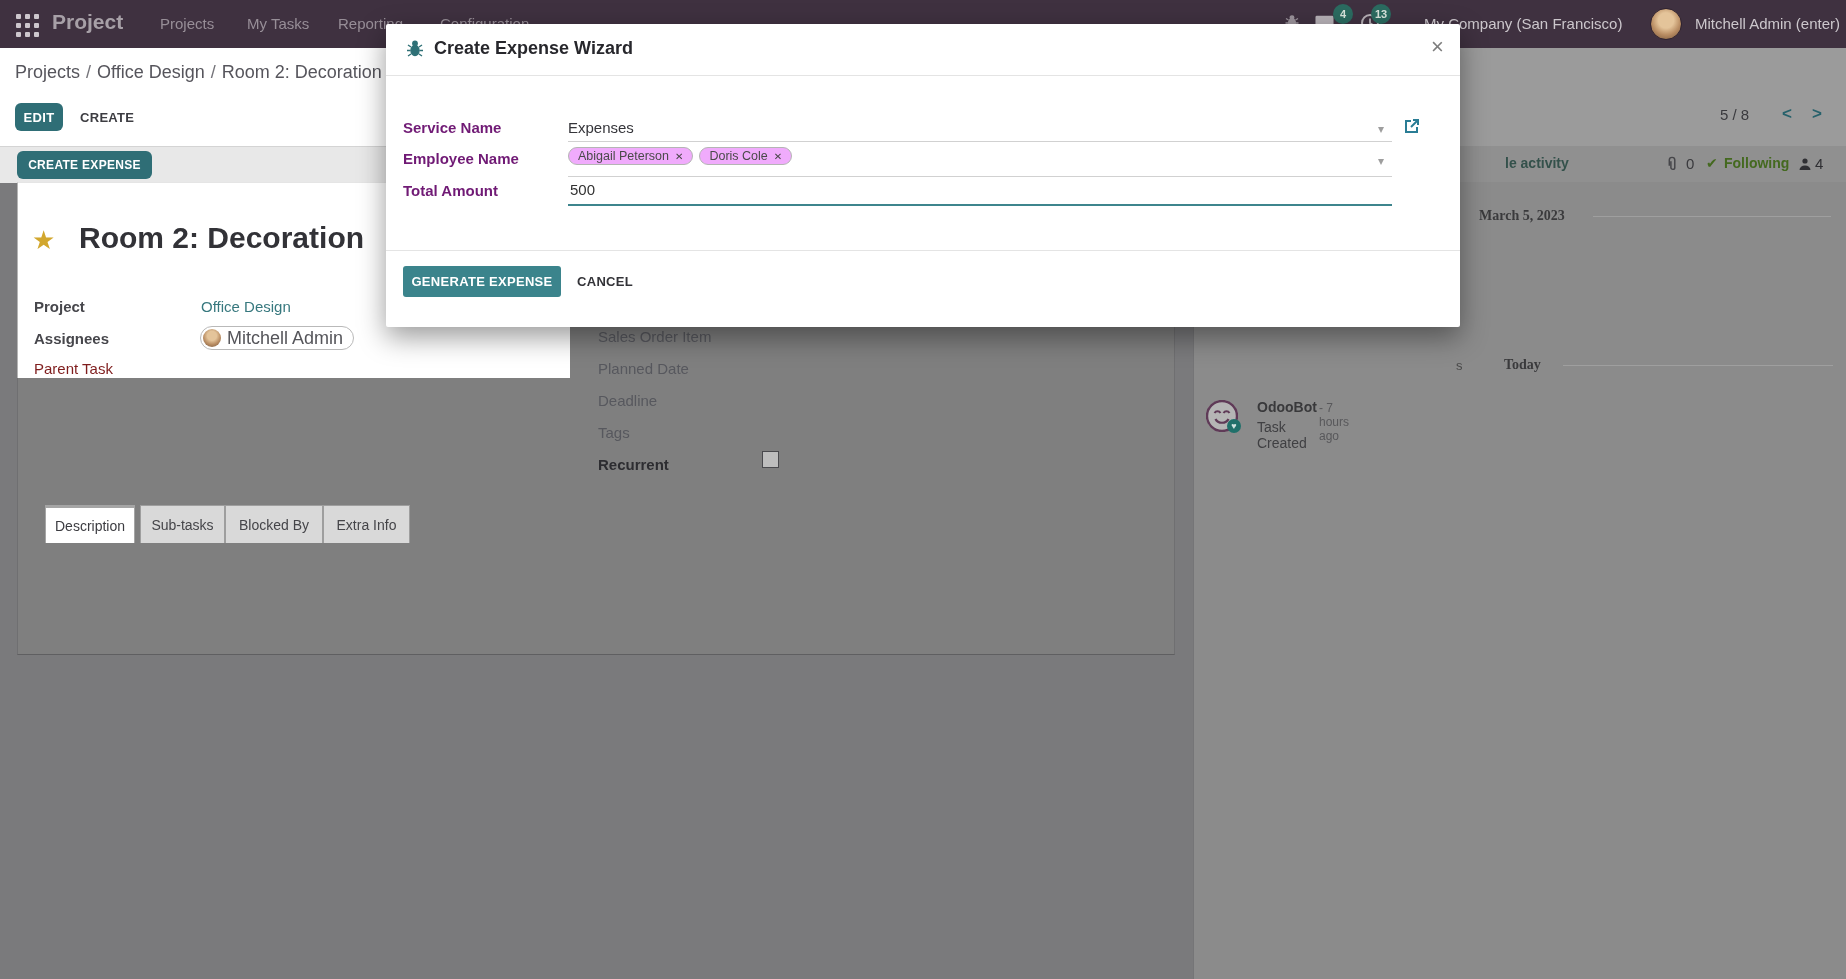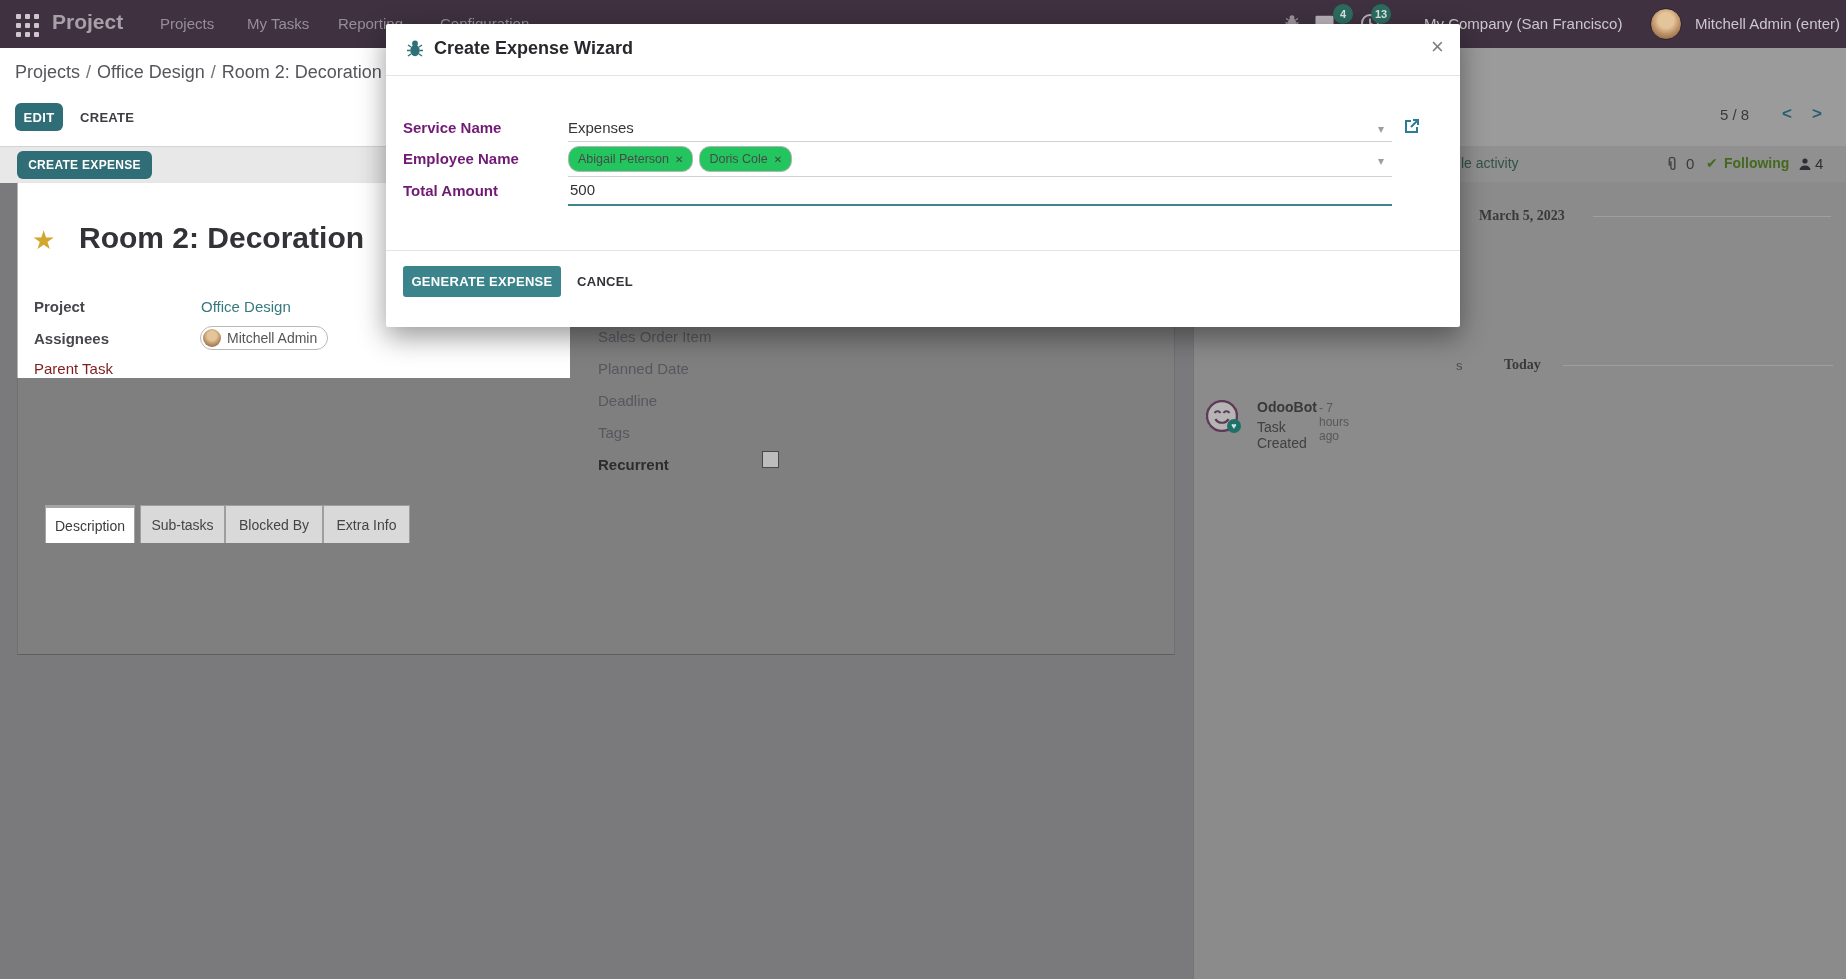--- a/index.html
+++ b/index.html
@@ -28,21 +28,21 @@
   .btn-teal{background:#2f6e76;color:#fff;font-weight:700;font-size:13px;letter-spacing:.3px;
     display:flex;align-items:center;justify-content:center;border-radius:6px;}
   .btn-flat{color:#3d3d42;font-weight:700;font-size:13px;letter-spacing:.3px;display:flex;align-items:center;}
   .statusbar{left:0;top:98px;width:570px;height:36px;background:#e8e8e8;border-top:1px solid #d4d4d4;}
   
   .pager-strip{left:1193px;top:48px;width:653px;height:98px;background:#9b9b9b;border-bottom:1px solid #878787;z-index:1;}
   .pager-text{font-size:15px;color:#3a3a3e;}
   .pager-arrow{font-size:17px;font-weight:900;color:#26616b;}
   .chatter-toolbar{left:1193px;top:146px;width:653px;height:36px;background:#909090;z-index:1;}
   .chatter-body{left:1193px;top:182px;width:653px;height:797px;background:#8b8b8b;border-left:1px solid #757577;z-index:1;}
-  .chip-label{font-size:14px;font-weight:400;color:#34514b;}
+  .chip-label{font-size:14px;font-weight:700;color:#34514b;padding-left:44px;}
   .follow-green{font-size:14px;color:#44691f;font-weight:600;}
   .divider-label{font-size:14px;font-weight:700;color:#3a3a3c;font-family:Liberation Serif, serif;}
   .divider-line{height:1px;background:#9f9f9f;}
   .msg-author{font-size:14px;font-weight:700;color:#39393b;}
   .msg-time{font-size:12px;color:#58585b;}
   .msg-body{font-size:14px;color:#404043;}
   .odoobot-avatar{width:32px;height:32px;border-radius:50%;background:#b5b5b5;}
   .heart-badge{width:14px;height:14px;border-radius:50%;background:#20706a;color:#cfe2df;font-size:9px;
     line-height:14px;text-align:center;}
   
@@ -59,32 +59,32 @@
     border-left:1px solid #b5b5b5;border-top:1px solid #e5e5e5;box-sizing:border-box;z-index:2;}
   .star-icon{font-size:26px;color:#d2a72e;line-height:26px;}
   .task-title{font-size:30px;font-weight:600;color:#323237;white-space:nowrap;}
   .form-label{font-size:15px;font-weight:700;color:#47474c;}
   .form-label.muted{font-weight:400;color:#7f1d1d;}
   .link-teal{font-size:15px;color:#37787e;}
   .assignee-pill{height:24px;border:1px solid #b9b9b9;border-radius:12px;background:#fff;
     display:flex;align-items:center;padding:0 10px 0 2px;box-sizing:border-box;}
   .assignee-pill .pav{width:18px;height:18px;border-radius:50%;margin-right:6px;
     background:radial-gradient(circle at 50% 38%,#e4c49a 0 32%,#b98d63 60%,#6f5138 100%);}
-  .assignee-pill span{font-size:14px;color:#55555a;}
+  .assignee-pill span{font-size:18px;color:#55555a;}
   
   .modal{left:386px;top:24px;width:1074px;height:303px;background:#ffffff;z-index:10;
     box-shadow:0 10px 28px rgba(0,0,0,.4);border-radius:2px;}
   .modal-title{font-size:18px;font-weight:600;color:#27272c;}
   .modal-close{font-size:22px;color:#7d7d7d;line-height:20px;}
   .m-label{font-size:15px;font-weight:600;color:#701a75;}
   .m-value{font-size:15px;color:#35353a;}
   .m-underline{height:1px;background:#d1d1d1;}
   .m-underline.focus{height:2px;background:#3e858d;}
   .caret{font-size:12px;color:#9e9e9e;line-height:12px;}
-  .tag-pill{height:26px;border:1px solid #b5b5b5;border-radius:11px;background:#22c55e;
+  .tag-pill{height:18px;border:1px solid #b5b5b5;border-radius:11px;background:#f0abfc;
     display:inline-flex;align-items:center;padding:0 9px;box-sizing:border-box;margin-right:6px;}
   .tag-pill span{font-size:12.5px;color:#4a4a4a;}
   .tag-pill .tag-x{font-size:10px;font-weight:700;color:#454545;margin-left:6px;}
   .m-input{border:none;outline:none;font-size:15px;color:#323232;width:820px;background:transparent;
     font-family:inherit;padding:0;}
   .btn-generate{background:#3b848c;color:#fff;font-size:13px;font-weight:700;letter-spacing:.3px;
     display:flex;align-items:center;justify-content:center;border-radius:3px;}
   .btn-cancel{color:#333338;font-size:13px;font-weight:600;letter-spacing:.3px;display:flex;align-items:center;}
   .remnant{font-size:13px;color:#4a4a4a;}
   svg{display:block;}

